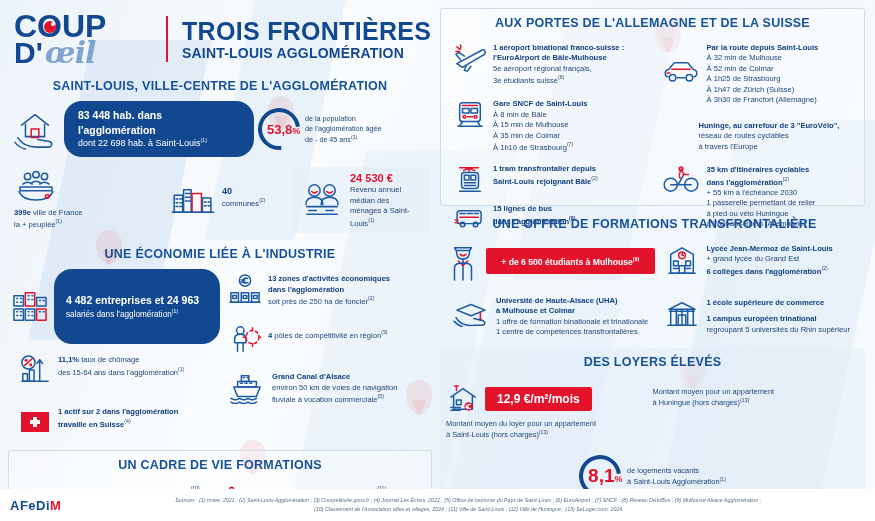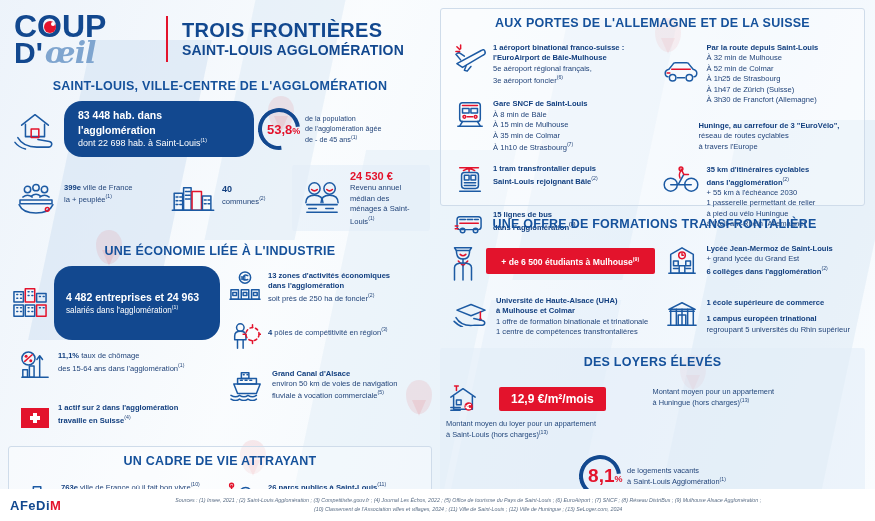--- a/index.html
+++ b/index.html
@@ -54,21 +54,21 @@
     border-radius:50%; background:#ffffff;
   }
   .logo-row2 { display: flex; align-items: flex-end; line-height: 0.9; margin-top: -2px;}
   .logo-d { font-size: 30px; font-weight: bold; color: #12488f; }
   .logo-oeil {
     font-family: "DejaVu Serif", serif; font-style: italic; font-weight: bold;
     font-size: 30px; color: #7fa5cf; margin-left: 2px; letter-spacing: -1px;
   }
   .logo-sep { width: 2px; height: 46px; background: #e3132c; margin: 0 14px 0 4px; }
   .title-block { }
-  .title1 { font-size: 20px; font-weight: bold; color: #12488f; letter-spacing: .3px; line-height: 1.08;}
+  .title1 { font-size: 25px; font-weight: bold; color: #12488f; letter-spacing: .3px; line-height: 1.08;}
   .title2 { font-size: 14px; font-weight: bold; color: #12488f; letter-spacing: .2px; }
 
   
   .sect-title {
     text-align: center; color: #15519b; font-weight: bold;
     font-size: 12.5px; letter-spacing: .25px; padding: 7px 0 8px;
   }
 
   
   .panel-border {
@@ -198,21 +198,21 @@
           </div>
           <div class="txt" style="font-size:7.2px;">
             <div>de la population</div>
             <div>de l'agglomération âgée</div>
             <div><span>de - de 45 ans</span><sup>(1)</sup></div>
           </div>
         </div>
       </div>
 
       <div style="display:flex;align-items:center;margin-top:8px;">
-        <div class="stat" style="width:152px;padding-left:4px;">
+        <div class="stat" style="width:152px;padding-left:4px;flex-direction:column;">
           <div class="ico" style="width:44px;">
             <svg viewBox="0 0 44 34" width="42" height="32">
               <circle cx="13" cy="8" r="3.4" class="s-blue"></circle>
                 <circle cx="22" cy="6" r="3.4" class="s-blue"></circle>
                 <circle cx="31" cy="8" r="3.4" class="s-blue"></circle>
               <path class="s-blue" d="M8 16 q5-4 10 0 M17 15 q5-4 10 0 M26 16 q5-4 10 0"></path>
               <path class="s-blue" d="M5 19 h34 v4 H5z"></path>
               <path class="s-blue" d="M4 24 c3 7 10 9 18 9 s15-2 18-9"></path>
               <circle cx="34" cy="29" r="2" class="s-red"></circle>
             </svg>
@@ -362,21 +362,21 @@
               <div><b>Grand Canal d'Alsace</b></div>
               <div>environ 50 km de voies de navigation</div>
               <div><span>fluviale à vocation commerciale</span><sup>(5)</sup></div>
             </div>
           </div>
         </div>
       </div>
     </div>
 
     <div class="panel-border" style="margin:8px 8px 0;padding:0 4px 6px;height:148px;">
-      <div class="sect-title">UN CADRE DE VIE ATTRAYANT</div>
+      <div class="sect-title">UN CADRE DE VIE FORMATIONS</div>
       <div class="grid2">
         <div>
           <div class="stat">
             <div class="ico">
               <svg viewBox="0 0 34 30" width="32" height="28">
                 <rect x="3" y="10" width="8" height="16" class="s-blue"></rect>
                 <rect x="12" y="5" width="8" height="21" class="s-blue"></rect>
                 <rect x="21" y="12" width="9" height="14" class="s-red"></rect>
                 <path class="s-blue" d="M1 26 h32"></path>
                 <path class="s-blue" d="M5 14h1M8 14h1M5 18h1M8 18h1M14 9h1M17 9h1M14 13h1M17 13h1M14 17h1M17 17h1"></path>
@@ -451,21 +451,21 @@
                 <path class="s-blue" d="M4 22 L30 8 q3-2 4 1 q1 3-2 4 L10 26z"></path>
                 <path class="s-blue" d="M12 14 L6 10 L3 12 L8 18"></path>
                 <path class="s-blue" d="M14 24 L12 29 L15 30 L19 25"></path>
                 <path class="s-red" d="M4 4 l3 3 M3 9 h4 M8 2 v4"></path>
               </svg>
             </div>
             <div class="txt">
               <div><b>1 aéroport binational franco-suisse :</b></div>
               <div><b>l'EuroAirport de Bâle-Mulhouse</b></div>
               <div>5e aéroport régional français,</div>
-              <div><span>3e aéroport foncier</span><sup>(6)</sup></div>
+              <div><span>3e étudiants suisse</span><sup>(6)</sup></div>
             </div>
           </div>
           <div class="stat" style="margin-top:4px;">
             <div class="ico">
               <svg viewBox="0 0 34 32" width="32" height="30">
                 <rect x="6" y="4" width="22" height="20" rx="3" class="s-blue"></rect>
                 <path class="s-red" d="M9 7 h16"></path>
                 <rect x="9" y="10" width="7" height="5" class="s-blue"></rect>
                   <rect x="18" y="10" width="7" height="5" class="s-blue"></rect>
                 <circle cx="11" cy="19" r="1.5" class="s-red"></circle>
@@ -492,21 +492,21 @@
                   <rect x="18" y="12" width="5" height="5" class="s-blue"></rect>
                 <path class="s-blue" d="M11 20 h12 M11 23 h12"></path>
                 <path class="s-blue" d="M6 29 h22"></path>
               </svg>
             </div>
             <div class="txt">
               <div><b>1 tram transfrontalier depuis</b></div>
               <div><b>Saint-Louis rejoignant Bâle</b><sup>(2)</sup></div>
             </div>
           </div>
-          <div class="stat" style="margin-top:6px;font-weight:bold;">
+          <div class="stat" style="margin-top:0;font-weight:bold;">
             <div class="ico">
               <svg viewBox="0 0 36 26" width="34" height="24">
                 <rect x="4" y="4" width="26" height="14" rx="3" class="s-blue"></rect>
                 <path class="s-blue" d="M7 7 h6 M15 7 h6 M23 7 h4"></path>
                 <path class="s-red" d="M7 11 h20"></path>
                 <circle cx="10" cy="19" r="2.5" class="s-blue"></circle>
                   <circle cx="24" cy="19" r="2.5" class="s-blue"></circle>
                 <path class="s-red" d="M2 14 h3 M2 17 h3"></path>
               </svg>
             </div>
@@ -643,21 +643,21 @@
             </div>
           </div>
         </div>
       </div>
     </div>
 
     <div class="panel-tint" style="margin:6px 10px 0 0;padding:0 6px 8px;height:146px;">
       <div class="sect-title">DES LOYERS ÉLEVÉS</div>
       <div class="grid2" style="margin-top:6px;">
         <div>
-          <div style="display:flex;align-items:center;gap:19px;">
+          <div style="display:flex;align-items:center;gap:5px;">
             <div class="ico" style="width:34px;height:32px;">
               <svg viewBox="0 0 34 32" width="32" height="30">
                 <path class="s-blue" d="M4 14 L17 5 L30 14"></path>
                 <path class="s-blue" d="M7 13 v14 h20 v-14"></path>
                 <path class="s-red" d="M10 2 v5 M8 2 h4"></path>
                 <rect x="10" y="17" width="5" height="5" class="s-blue"></rect>
                 <path class="s-blue" d="M4 25 h10 M4 28 h10"></path>
                 <circle cx="23" cy="24" r="4.5" class="f-red"></circle>
                 <path class="s-blue" style="stroke:#fff;stroke-width:1.2" d="M25 22 q-3-1-4 2 q-1 3 4 2 M20 23.5h3 M20 25h3"></path>
               </svg>

